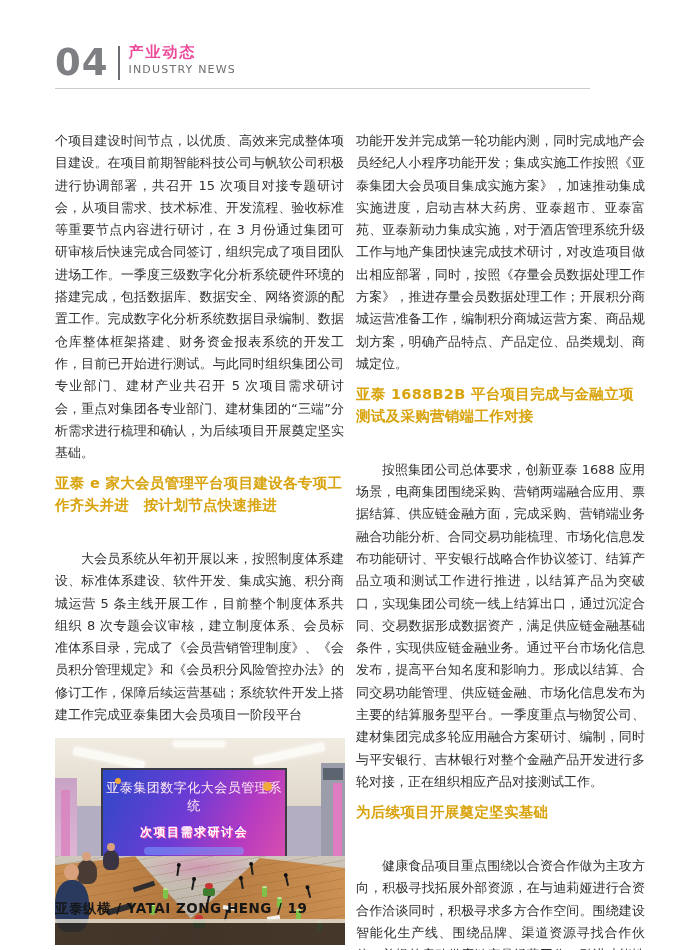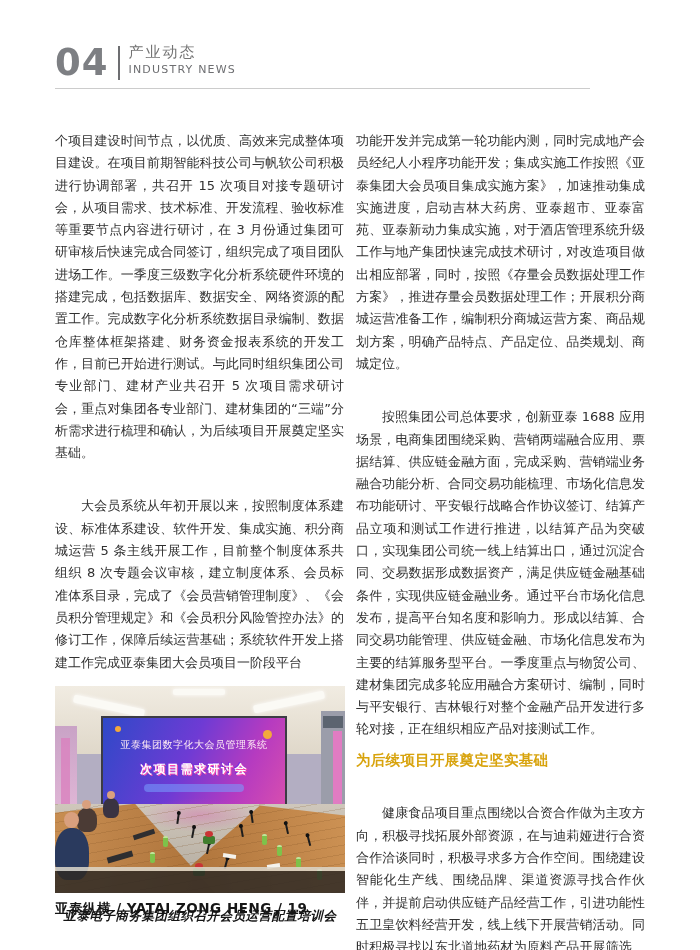--- a/index.html
+++ b/index.html
@@ -3,21 +3,21 @@
 <meta charset="utf-8">
 <style>
   html,body { margin:0; padding:0; background:#ffffff; }
   body { width:700px; height:950px; font-family:"DejaVu Sans", sans-serif; }
   .page { position:relative; width:700px; height:950px; background:#fff; overflow:hidden; }
 
   
   .hdr { position:absolute; top:44px; left:55px; display:flex; align-items:flex-start; }
   .pagenum { font-size:37px; font-weight:bold; color:#7d7f83; line-height:37px; letter-spacing:1px; }
   .hdr-divider { width:2px; height:34px; background:#6d6e71; margin:2px 9px 0 9px; }
-  .sec-cn { font-size:15px; font-weight:normal; color:#737373; letter-spacing:2px; line-height:17px; }
+  .sec-cn { font-size:15px; font-weight:bold; color:#ec4899; letter-spacing:2px; line-height:17px; }
   .sec-en { font-size:11px; color:#6d6e71; letter-spacing:1.2px; margin-top:2px; }
   .hairline { position:absolute; top:88px; left:55px; width:535px; height:1px; background:#cccccc; }
 
   
   .columns { position:absolute; top:130px; left:55px; width:590px; display:flex; gap:12px; }
   .col { width:289px; }
   p.body { font-size:13px; line-height:22.3px; text-align:justify; color:#303030; margin:0; }
   p.indent { text-indent:2em;margin-top:31px; }
   h3.gold { font-size:14.5px; color:#D8A30C; margin:9px 0 7px 0; line-height:1.5; font-weight:bold; letter-spacing:0.3px; }
 
@@ -35,21 +35,21 @@
   .wall-left-strip { top:52px; left:6px; width:9px; height:80px; background:#d981be; opacity:.8; }
   .wall-right { top:25px; right:0; width:24px; height:122px; background:#9b9daa; }
   .win { background:#5c6470; }
   .banner-right { top:45px; right:3px; width:9px; height:78px; background:#e07cc2; }
 
   .screen { left:46px; top:30px; width:186px; height:98px;
             background:linear-gradient(115deg,#2e49c8 0%, #6e3bd4 45%, #b63bc0 75%, #d94fae 100%);
             border:2px solid #3c3c44; box-sizing:border-box;
             display:flex; flex-direction:column; align-items:center; justify-content:center; }
   .screen span { position:static; display:block; text-align:center; }
-  .screen-sub { font-size:10px; color:#ffeaf4; letter-spacing:0.5px; margin-bottom:9px; }
+  .screen-sub { font-size:13px; color:#ffeaf4; letter-spacing:0.5px; margin-bottom:9px; }
   .screen-main { font-size:12px; font-weight:bold; color:#ffffff; letter-spacing:1.5px;
                  text-shadow:1px 1px 0 #ff4fae, -1px -1px 0 #7b2be0; }
   .screen-banner { position:static; width:100px; height:8px; border-radius:4px;
                    background:rgba(120,160,255,0.55); margin-top:6px; }
   .ball { border-radius:50%; background:#f2a93b; }
 
   .floor { top:118px; left:0; width:290px; height:89px; background:linear-gradient(180deg,#cfc7bb,#b0a89c); }
   .glow { left:85px; top:112px; width:120px; height:34px;
           background:radial-gradient(ellipse, rgba(216,79,174,0.35), transparent 70%); }
 
@@ -89,20 +89,21 @@
       <div class="sec-cn">产业动态</div>
       <div class="sec-en">INDUSTRY NEWS</div>
     </div>
   </div>
   <div class="hairline"></div>
 
   <div class="columns">
 
     <section class="col">
       <p class="body">个项目建设时间节点，以优质、高效来完成整体项目建设。在项目前期智能科技公司与帆软公司积极进行协调部署，共召开 15 次项目对接专题研讨会，从项目需求、技术标准、开发流程、验收标准等重要节点内容进行研讨，在 3 月份通过集团可研审核后快速完成合同签订，组织完成了项目团队进场工作。一季度三级数字化分析系统硬件环境的搭建完成，包括数据库、数据安全、网络资源的配置工作。完成数字化分析系统数据目录编制、数据仓库整体框架搭建、财务资金报表系统的开发工作，目前已开始进行测试。与此同时组织集团公司专业部门、建材产业共召开 5 次项目需求研讨会，重点对集团各专业部门、建材集团的“三端”分析需求进行梳理和确认，为后续项目开展奠定坚实基础。</p>
+      <h3 class="gold">亚泰 e 家大会员管理平台项目建设各专项工作齐头并进　按计划节点快速推进</h3>
       <p class="body indent">大会员系统从年初开展以来，按照制度体系建设、标准体系建设、软件开发、集成实施、积分商城运营 5 条主线开展工作，目前整个制度体系共组织 8 次专题会议审核，建立制度体系、会员标准体系目录，完成了《会员营销管理制度》、《会员积分管理规定》和《会员积分风险管控办法》的修订工作，保障后续运营基础；系统软件开发上搭建工作完成亚泰集团大会员项目一阶段平台</p>
 
       <figure>
         <div class="photo">
           <div class="ceiling"></div>
           <div class="ceil-light" style="left:18px;top:16px;width:72px;height:8px;transform:rotate(12deg);"></div>
           <div class="ceil-light" style="left:198px;top:12px;width:72px;height:8px;transform:rotate(-12deg);"></div>
           <div class="ceil-light" style="left:118px;top:3px;width:52px;height:6px;"></div>
           <div class="backwall"></div>
 
@@ -160,20 +161,21 @@
           <span class="paper" style="left:212px;top:178px;width:13px;height:4px;transform:rotate(-8deg);"></span>
 
           <div class="under"></div>
         </div>
         <figcaption>亚泰电子商务集团组织召开会员运营配置培训会</figcaption>
       </figure>
     </section>
 
     <section class="col">
       <p class="body">功能开发并完成第一轮功能内测，同时完成地产会员经纪人小程序功能开发；集成实施工作按照《亚泰集团大会员项目集成实施方案》，加速推动集成实施进度，启动吉林大药房、亚泰超市、亚泰富苑、亚泰新动力集成实施，对于酒店管理系统升级工作与地产集团快速完成技术研讨，对改造项目做出相应部署，同时，按照《存量会员数据处理工作方案》，推进存量会员数据处理工作；开展积分商城运营准备工作，编制积分商城运营方案、商品规划方案，明确产品特点、产品定位、品类规划、商城定位。</p>
+      <h3 class="gold">亚泰 1688B2B 平台项目完成与金融立项测试及采购营销端工作对接</h3>
       <p class="body indent">按照集团公司总体要求，创新亚泰 1688 应用场景，电商集团围绕采购、营销两端融合应用、票据结算、供应链金融方面，完成采购、营销端业务融合功能分析、合同交易功能梳理、市场化信息发布功能研讨、平安银行战略合作协议签订、结算产品立项和测试工作进行推进，以结算产品为突破口，实现集团公司统一线上结算出口，通过沉淀合同、交易数据形成数据资产，满足供应链金融基础条件，实现供应链金融业务。通过平台市场化信息发布，提高平台知名度和影响力。形成以结算、合同交易功能管理、供应链金融、市场化信息发布为主要的结算服务型平台。一季度重点与物贸公司、建材集团完成多轮应用融合方案研讨、编制，同时与平安银行、吉林银行对整个金融产品开发进行多轮对接，正在组织相应产品对接测试工作。</p>
       <h3 class="gold">为后续项目开展奠定坚实基础</h3>
       <p class="body indent">健康食品项目重点围绕以合资合作做为主攻方向，积极寻找拓展外部资源，在与迪莉娅进行合资合作洽谈同时，积极寻求多方合作空间。围绕建设智能化生产线、围绕品牌、渠道资源寻找合作伙伴，并提前启动供应链产品经营工作，引进功能性五卫皇饮料经营开发，线上线下开展营销活动。同时积极寻找以东北道地药材为原料产品开展筛选、计划引进工作。对集团内酒店、食堂等资源进行专项调研，编制《开店情况调研总</p>
     </section>
 
   </div>
 
   <div class="pgfooter">亚泰纵横 / YATAI ZONG HENG  / 19</div>
 
 </div>

